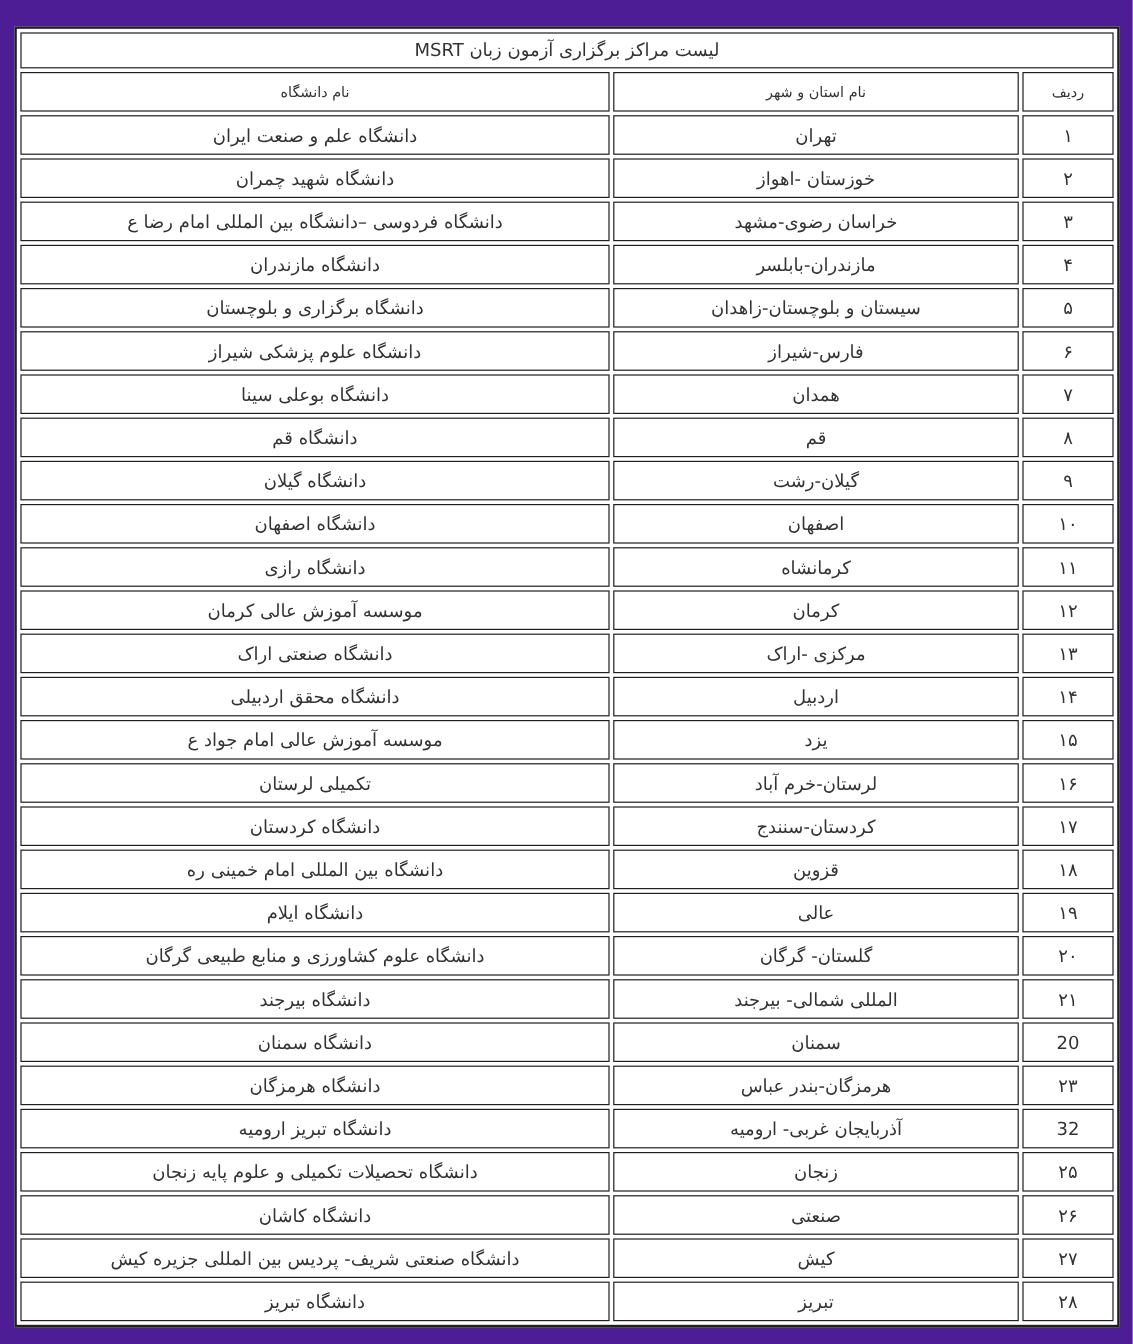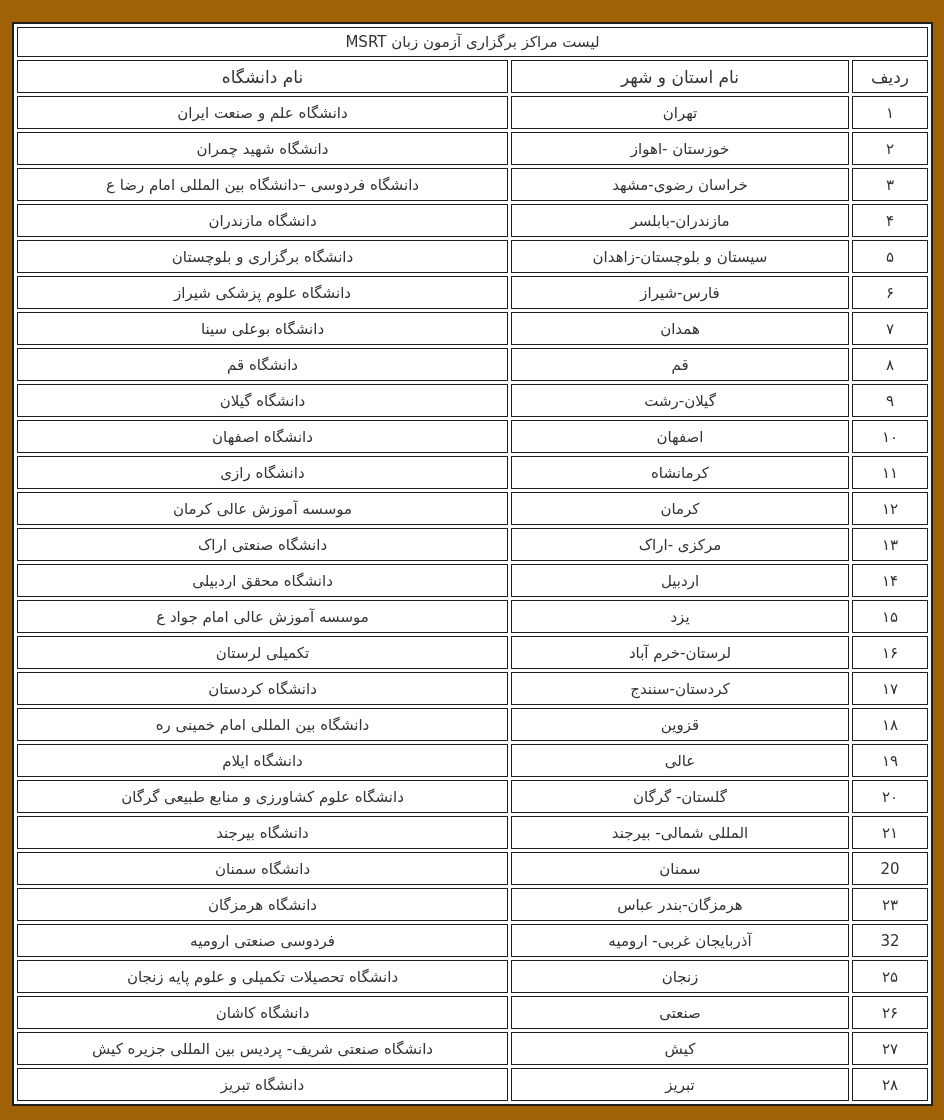--- a/index.html
+++ b/index.html
@@ -8,21 +8,21 @@
     background: #ffffff;
     width: 944px;
     height: 1120px;
     font-family: "DejaVu Sans", sans-serif;
     color: #333333;
   }
   .page {
     position: relative;
     width: 944px;
     height: 1120px;
-    background: #a16207;
+    background: #4c1d95;
     overflow: hidden;
   }
   table.msrt {
     position: absolute;
     top: 22px;
     right: 11px;
     width: 921px;
     border-collapse: separate;
     border-spacing: 3px;
     border: 2px solid #1f1f1f;
@@ -43,21 +43,21 @@
     white-space: nowrap;
   }
   td.title-cell {
     height: 30px;
     font-size: 17px;
     font-weight: 700;
     color: #2b2b2b;
   }
   tr.header-row th {
     height: 33px;
-    font-size: 17px;
+    font-size: 12px;
     font-weight: 500;
   }
   tr.data-row td {
     height: 33px;
   }
   col.col-radif    { width: 76px;  }
   col.col-province { width: 338px; }
   col.col-univ     { width: auto;  }
 </style>
 </head>
@@ -192,21 +192,21 @@
     <td>دانشگاه سمنان</td>
   </tr>
         <tr class="data-row">
     <td>۲۳</td>
     <td>هرمزگان-بندر عباس</td>
     <td>دانشگاه هرمزگان</td>
   </tr>
         <tr class="data-row">
     <td>32</td>
     <td>آذربایجان غربی- ارومیه</td>
-    <td>فردوسی صنعتی ارومیه</td>
+    <td>دانشگاه تبریز ارومیه</td>
   </tr>
         <tr class="data-row">
     <td>۲۵</td>
     <td>زنجان</td>
     <td>دانشگاه تحصیلات تکمیلی و علوم پایه زنجان</td>
   </tr>
         <tr class="data-row">
     <td>۲۶</td>
     <td>صنعتی</td>
     <td>دانشگاه کاشان</td>

